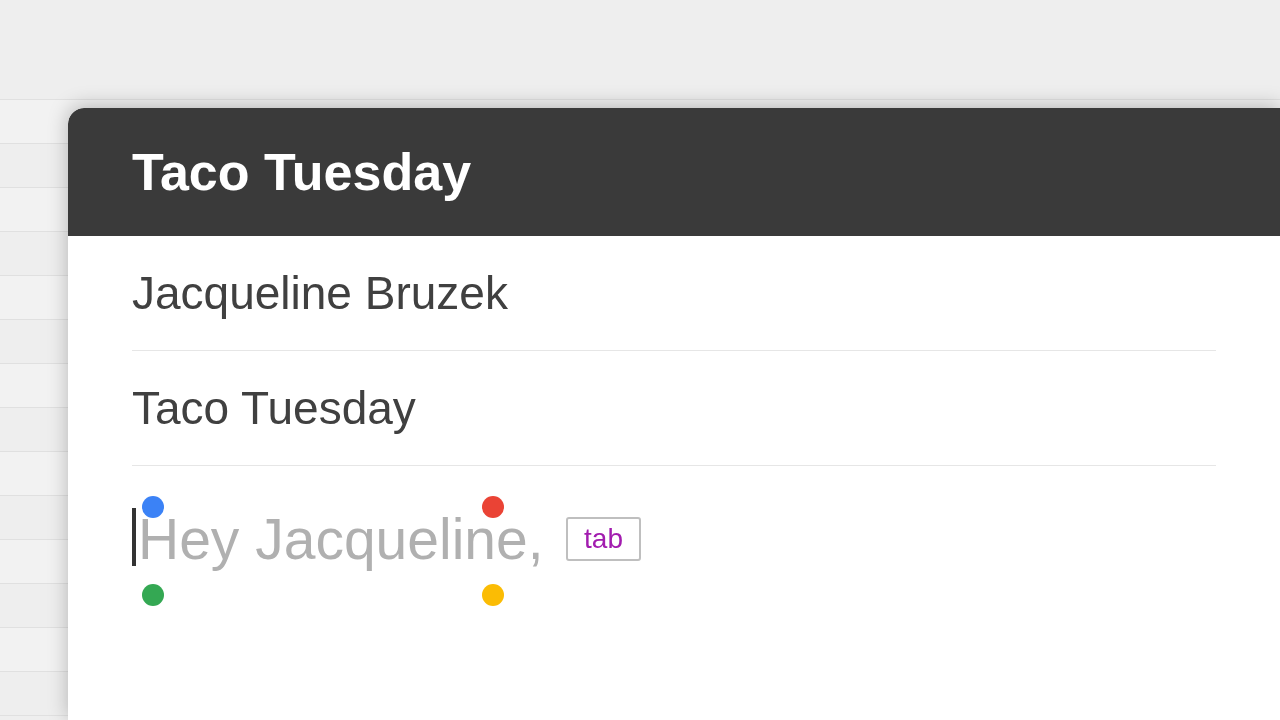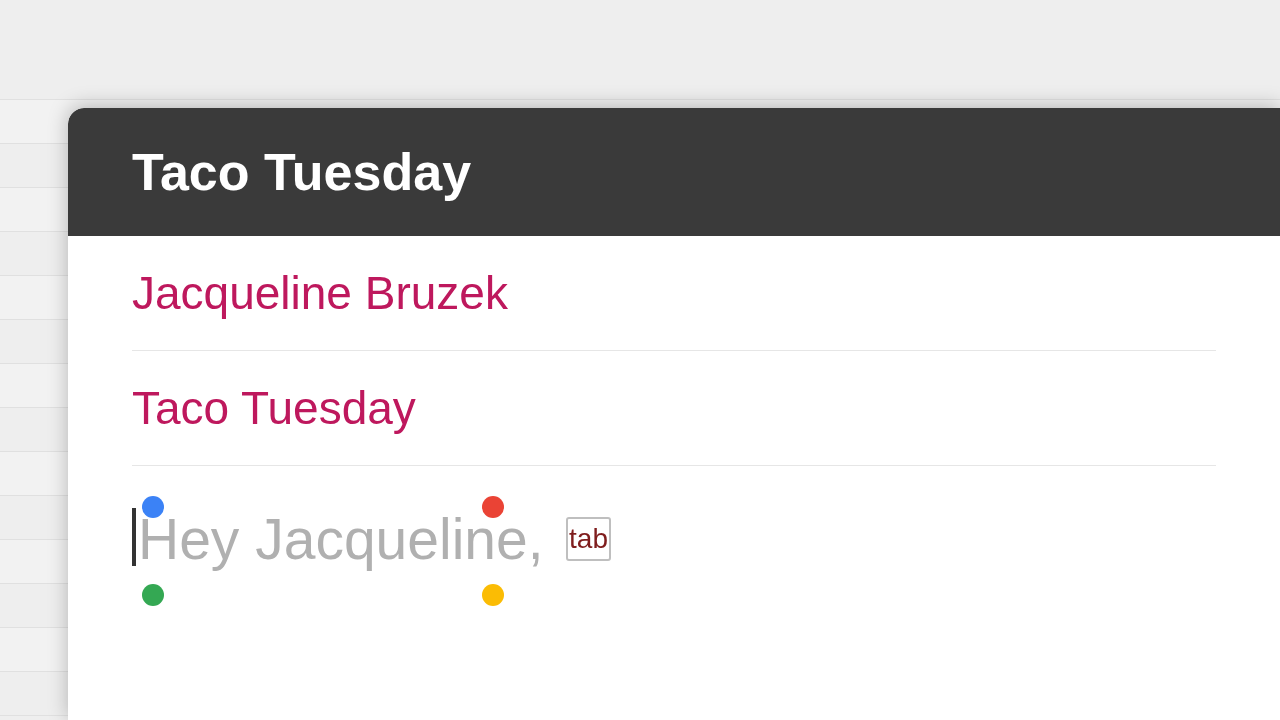--- a/index.html
+++ b/index.html
@@ -62,21 +62,21 @@
     }
     
     .compose-body {
       padding: 0 64px;
     }
     
     .field-row {
       padding: 30px 0;
       border-bottom: 1px solid #e6e6e6;
       font-size: 46px;
-      color: #be185d;
+      color: #404040;
       font-weight: 400;
     }
     
     .body-area {
       padding-top: 40px;
       position: relative;
     }
     
     .cursor {
       display: inline-block;
@@ -94,23 +94,23 @@
       color: #b0b0b0;
       font-weight: 400;
       display: inline-block;
       position: relative;
       vertical-align: middle;
     }
     
     .tab-key {
       display: inline-block;
       border: 2px solid #bfbfbf;
-      color: #7f1d1d;
+      color: #a21caf;
       font-size: 28px;
-      padding: 4px 1px;
+      padding: 4px 16px;
       border-radius: 3px;
       vertical-align: middle;
       margin-left: 18px;
       position: relative;
       top: 0px;
       background: #ffffff;
     }
     
     .dot {
       position: absolute;

